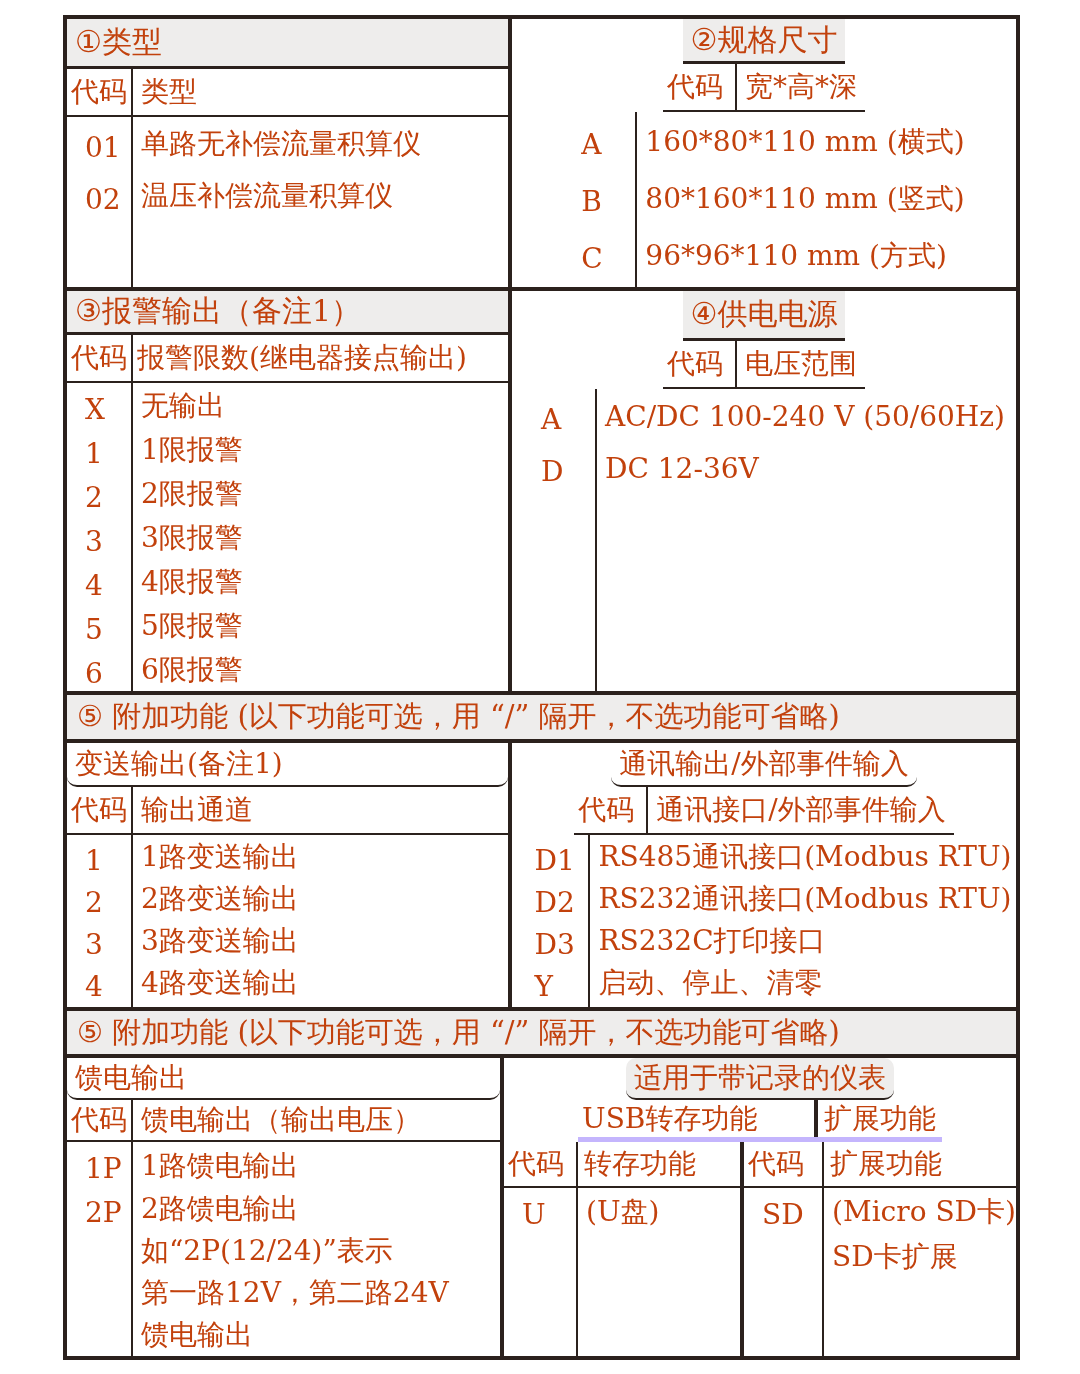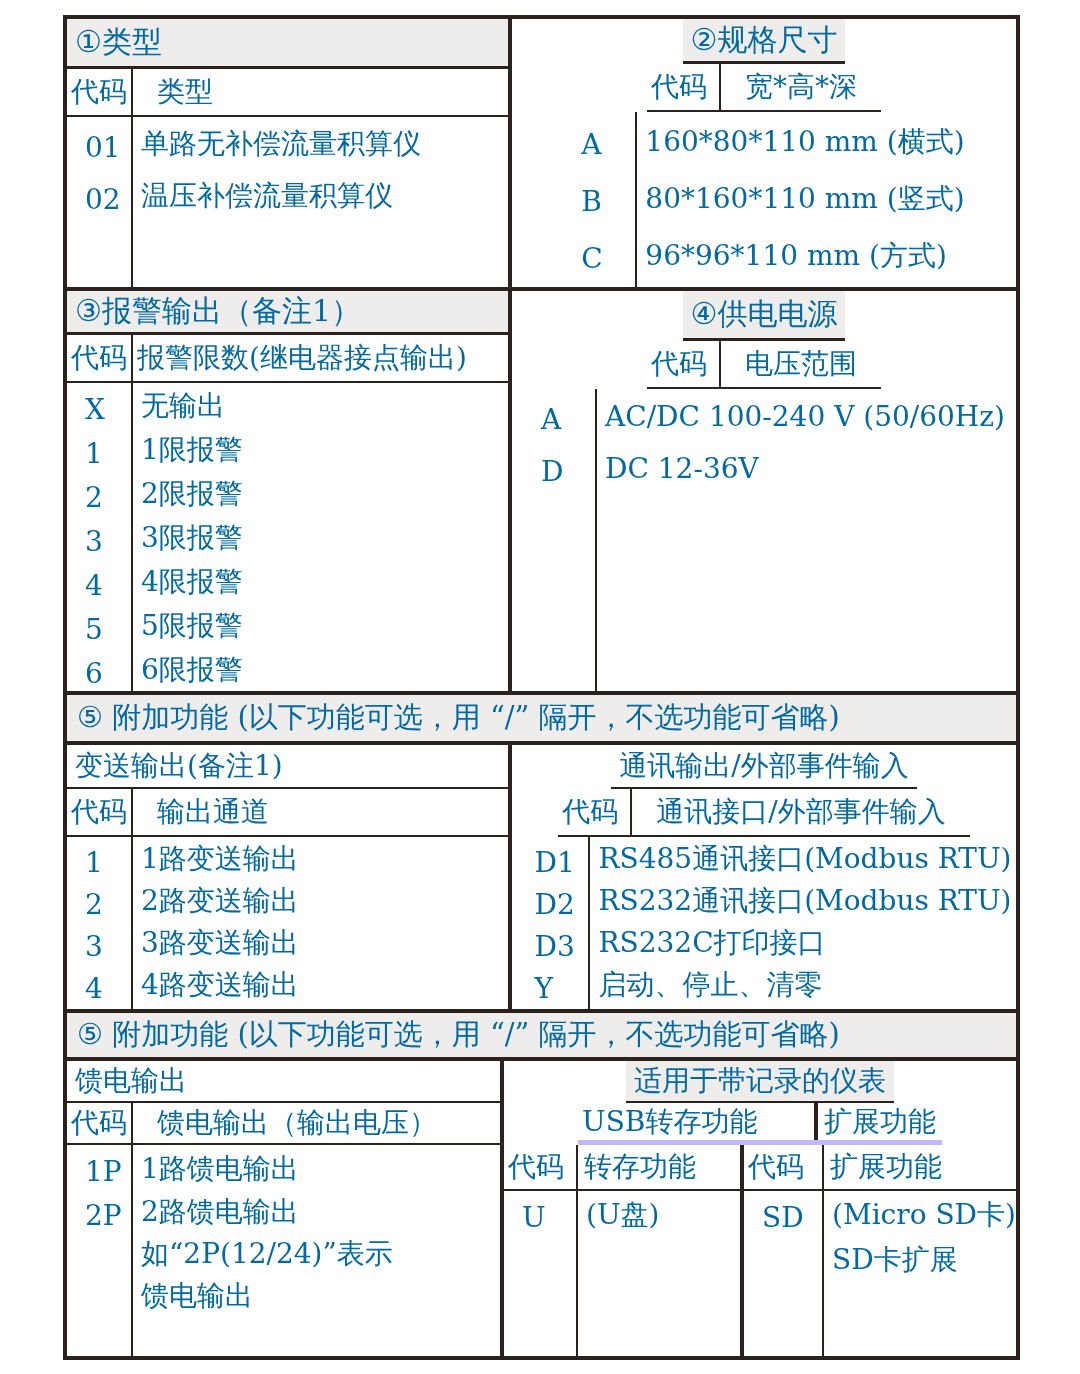--- a/index.html
+++ b/index.html
@@ -1,19 +1,19 @@
 <!DOCTYPE html>
 <html><head>
 <meta charset="utf-8">
 <style>
   html,body { margin:0; padding:0; background:#ffffff; }
   .page {
     width:1080px; height:1374px; background:#ffffff; position:relative; overflow:hidden;
     font-family:"DejaVu Serif","DejaVu Sans","Liberation Serif",serif;
-    color:#0369a1;
+    color:#c2410c;
   }
   .tbl {
     position:absolute; left:63px; top:15px; width:957px; height:1345px;
     border:4px solid #2b211d; box-sizing:border-box;
     display:flex; flex-direction:column; background:#ffffff;
   }
   .band { display:flex; box-sizing:border-box; border-bottom:4px solid #2b211d; }
   .band:last-child { border-bottom:none; flex:1; }
   .half-l { width:445px; border-right:4px solid #2b211d; box-sizing:border-box;
             display:flex; flex-direction:column; }
@@ -24,32 +24,32 @@
     border-bottom:3px solid #2b211d; white-space:nowrap;
   }
   .fullband {
     background:#eeedec; font-size:29px; box-sizing:border-box;
     display:flex; align-items:center; padding:0 10px; white-space:nowrap;
   }
   .colhead { display:flex; box-sizing:border-box; border-bottom:2px solid #2b211d;
              font-size:28px; }
   .colhead .code-w { display:flex; align-items:center; padding:4px 2px 4px 4px;
                      border-right:2px solid #2b211d; box-sizing:border-box; white-space:nowrap; }
-  .colhead .desc-w { flex:1; display:flex; align-items:center; padding:4px 24px; white-space:nowrap; }
+  .colhead .desc-w { flex:1; display:flex; align-items:center; padding:4px 8px; white-space:nowrap; }
   .w65 { width:66px; } .w73 { width:74px; } .w77 { width:80px; }
   .da { display:flex; flex:1; font-size:28px; }
   .cc { display:flex; flex-direction:column; border-right:2px solid #2b211d;
         box-sizing:border-box; padding-top:4px; }
   .dc { flex:1; display:flex; flex-direction:column; padding-top:1px; }
   .ln { display:flex; align-items:center; white-space:nowrap; }
   .cc .ln { padding-left:18px; }
   .dc .ln { padding-left:8px; }
   .h52 { height:52px; } .h56 { height:57px; } .h44 { height:44px; } .h42 { height:42px; } .h45 { height:45px; }
   .subtitle { font-size:28px; box-sizing:border-box; display:flex; align-items:center;
-              padding:0 8px; border-bottom:2px solid #2b211d; white-space:nowrap; }
+              padding:0 8px; border-bottom:2px solid #2b211d; white-space:nowrap;border-radius:10px; }
   .gray { background:#eeedec; }
   .titles-row { display:flex; box-sizing:border-box; border-bottom:5px solid #c4b5fd;
                 font-size:28px; }
   .titles-row .t-usb { width:240px; border-right:4px solid #2b211d; box-sizing:border-box;
                        display:flex; align-items:center; padding:0 4px; white-space:nowrap; }
   .titles-row .t-ext { flex:1; display:flex; align-items:center; padding:0 6px; white-space:nowrap; }
   .subtables { display:flex; flex:1; }
   .sub-usb { width:240px; border-right:4px solid #2b211d; box-sizing:border-box;
              display:flex; flex-direction:column; }
   .sub-sd { flex:1; display:flex; flex-direction:column; }
@@ -216,20 +216,21 @@
         </div>
         <div class="da">
           <div class="cc w65">
             <div class="ln h45">1P</div>
             <div class="ln h42">2P</div>
           </div>
           <div class="dc">
             <div class="ln h45">1路馈电输出</div>
             <div class="ln h42">2路馈电输出</div>
             <div class="ln h42">如“2P(12/24)”表示</div>
+            <div class="ln h42">第一路12V，第二路24V</div>
             <div class="ln h42">馈电输出</div>
           </div>
         </div>
       </div>
       <div class="half-r">
         <div class="subtitle gray" style="height:42px">适用于带记录的仪表</div>
         <div class="titles-row" style="height:42px">
           <div class="t-usb">USB转存功能</div>
           <div class="t-ext">扩展功能</div>
         </div>

